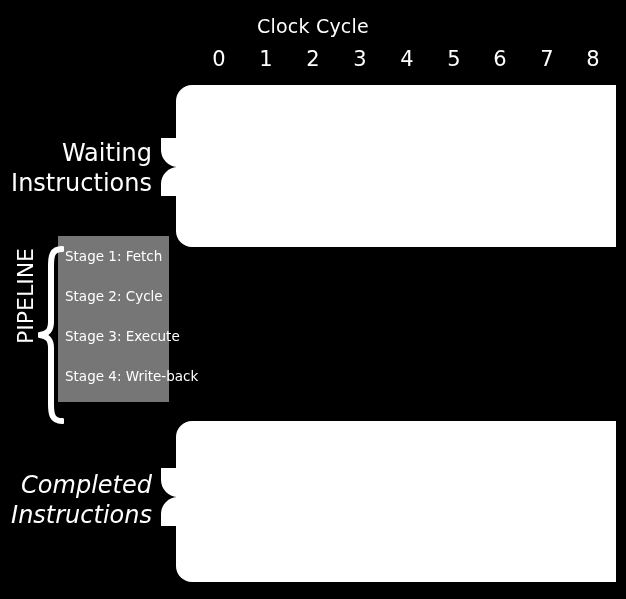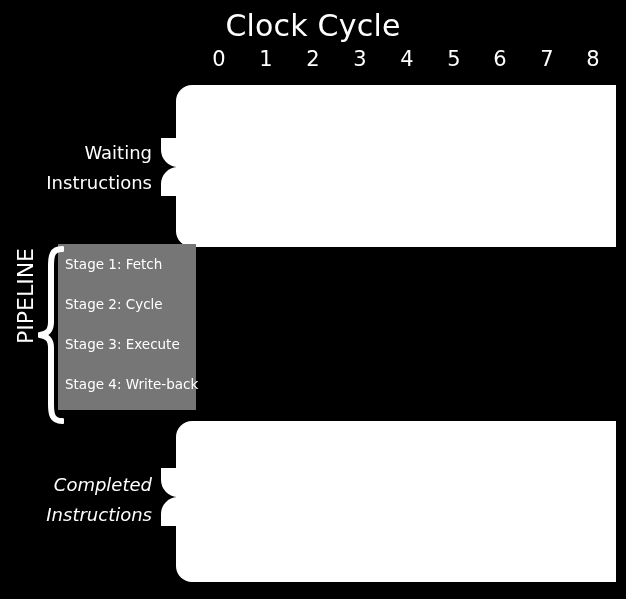--- a/index.html
+++ b/index.html
@@ -17,21 +17,21 @@
   }
 
   
   .chart-title {
     position: absolute;
     left: 0;
     top: 12px;
     width: 626px;
     text-align: center;
     color: #ffffff;
-    font-size: 30px;
+    font-size: 19px;
     letter-spacing: 0.2px;
     line-height: 28px;
     white-space: nowrap;
   }
   .tick-row {
     position: absolute;
     left: 196px;
     top: 46px;
     width: 420px;
     height: 26px;
@@ -85,39 +85,39 @@
   }
   .notch::before { top: 0;  border-radius: 0 0 0 17px; }
   .notch::after  { top: 29px; border-radius: 17px 0 0 0; }
   .notch-top    { top: 138px; }
   .notch-bottom { top: 468px; }
 
   
   .pipeline-box {
     position: absolute;
     left: 58px;
-    top: 244px;
-    width: 138px;
+    top: 236px;
+    width: 111px;
     height: 166px;
     background: #767676;
   }
   .stage-label {
     position: absolute;
     left: 7px;
     color: #ffffff;
     font-size: 13.5px;
     line-height: 16px;
     white-space: nowrap;
   }
 
   
   .side-label {
     position: absolute;
     color: #ffffff;
-    font-size: 18px;
+    font-size: 24px;
     line-height: 30px;
     text-align: right;
     white-space: nowrap;
   }
   .side-label .l2 { display: block; }
 
   
   .pipeline-word {
     position: absolute;
     left: -44px;

